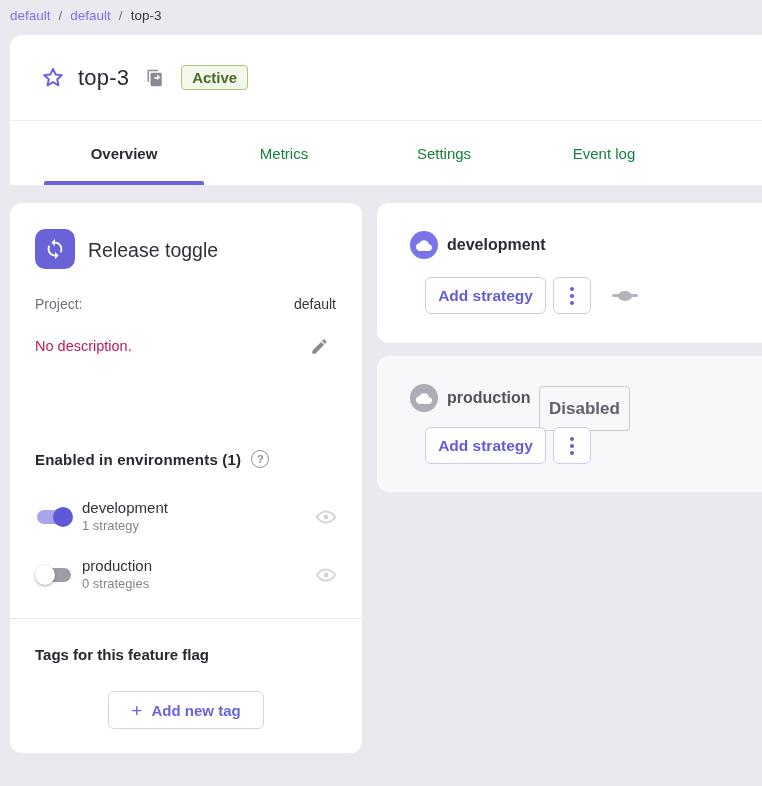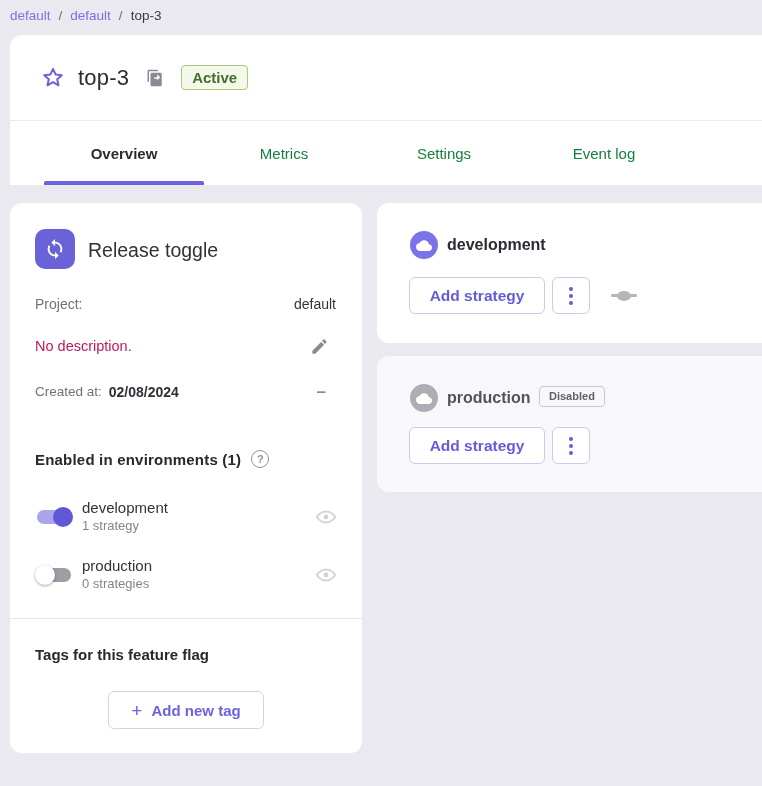--- a/index.html
+++ b/index.html
@@ -77,24 +77,24 @@
 
   
   .env-panel{width:400px;height:140px;}
   .dev-panel{left:377px;top:203px;background:#fff;}
   .prod-panel{left:377px;top:356px;height:136px;background:#f8f8fb;}
   .env-avatar{position:absolute;left:33px;top:28px;width:28px;height:28px;border-radius:50%;display:flex;align-items:center;justify-content:center;}
   .avatar-purple{background:#7b73e8;}
   .avatar-gray{background:#adadb5;}
   .panel-name{position:absolute;left:70px;top:33px;font-size:16px;font-weight:700;color:#2b2b33;}
   .panel-name.muted{color:#52525b;}
-  .disabled-chip{position:absolute;left:162px;top:30px;border:1px solid #c9c9d1;border-radius:4px;padding:4px 9px;font-size:11px;font-weight:700;color:#60606a;line-height:1;}
+  .disabled-chip{position:absolute;left:162px;top:30px;border:1px solid #c9c9d1;border-radius:4px;padding:13px 9px;font-size:17px;font-weight:700;color:#60606a;line-height:1;}
   .panel-actions{position:absolute;left:32px;top:74px;display:flex;align-items:center;gap:7px;}
   .prod-panel .panel-actions{top:71px;}
-  .add-strategy-btn{width:136px;height:37px;background:#fff;border:1px solid #cdc9ea;border-radius:6px;display:flex;align-items:center;justify-content:center;font-size:15.5px;font-weight:700;color:#655cd9;cursor:pointer;box-sizing:border-box;}
+  .add-strategy-btn{width:121px;height:37px;background:#fff;border:1px solid #cdc9ea;border-radius:6px;display:flex;align-items:center;justify-content:center;font-size:15.5px;font-weight:700;color:#655cd9;cursor:pointer;box-sizing:border-box;margin-left:16px;}
   .kebab-btn{width:38px;height:37px;background:#fff;border:1px solid #cdc9ea;border-radius:6px;display:flex;flex-direction:column;align-items:center;justify-content:center;gap:3px;cursor:pointer;box-sizing:border-box;}
   .kebab-btn i{width:4px;height:4px;border-radius:50%;background:#655cd9;}
   .lastseen-blob{position:relative;width:26px;height:10px;margin-left:14px;}
   .lastseen-blob::before{content:"";position:absolute;left:0;top:3.5px;width:26px;height:3px;background:#b4b4bb;border-radius:2px;}
   .lastseen-blob::after{content:"";position:absolute;left:6px;top:0;width:14px;height:10px;background:#b4b4bb;border-radius:50%;}
 </style>
 </head>
 <body>
 
 <nav class="abs breadcrumb">
@@ -153,25 +153,20 @@
 
   <div class="desc-row">
     <span class="desc-text">No description.</span>
     <span class="edit-btn">
       <svg width="19" height="19" viewBox="0 0 24 24" fill="#8a8a92">
         <path d="M3 17.25V21h3.75L17.81 9.94l-3.75-3.75L3 17.25zM20.71 7.04c.39-.39.39-1.02 0-1.41l-2.34-2.34a.996.996 0 0 0-1.41 0l-1.83 1.83 3.75 3.75 1.83-1.83z"></path>
       </svg>
     </span>
   </div>
 
-  <div class="created-row">
-    <span class="created-label">Created at:</span>
-    <span class="created-value">02/08/2024</span>
-    <span class="collapse-glyph">–</span>
-  </div>
 </section>
 
 <section class="abs card env-card">
   <div class="env-heading-row">
     <span class="env-heading">Enabled in environments (1)</span>
     <span class="help-icon">?</span>
   </div>
 
   <div class="env-row env-row-1">
     <div class="switch on">

